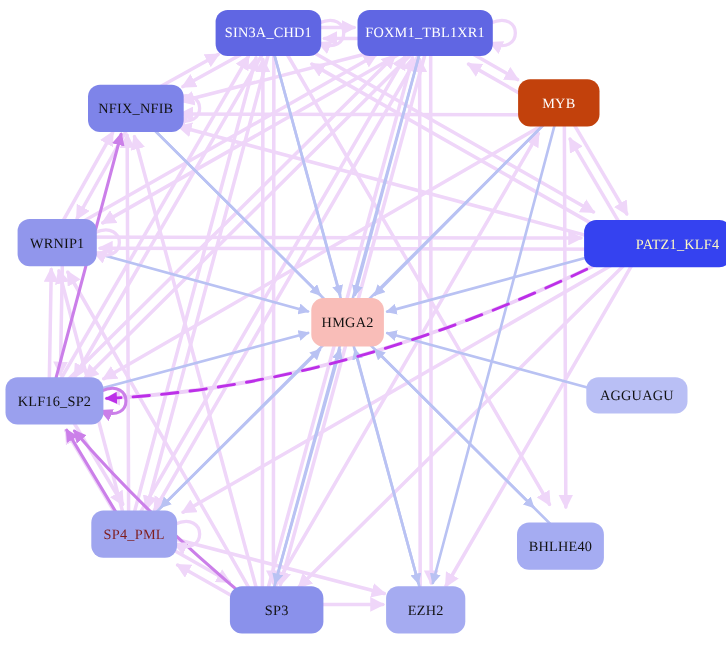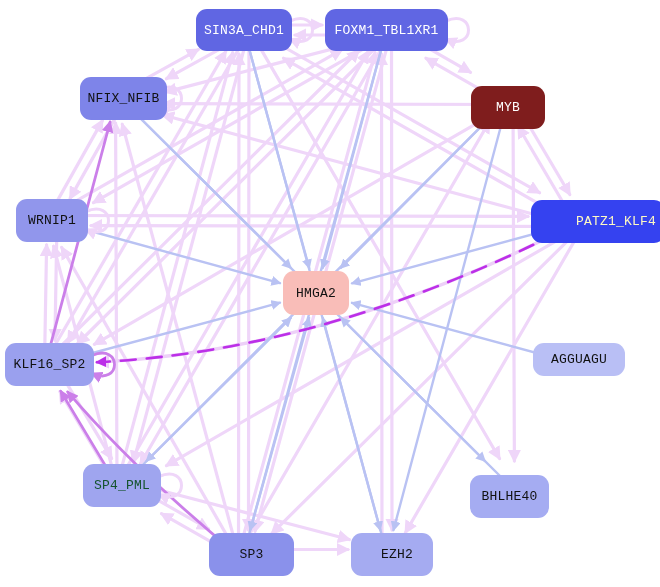--- a/index.html
+++ b/index.html
@@ -1,21 +1,21 @@
 <!DOCTYPE html>
 <html><head>
 <meta charset="utf-8">
 <style>
   html,body{margin:0;padding:0;background:#ffffff;}
   #graph{
     position:relative;
     width:660px;height:587px;
     background:#ffffff;
     overflow:hidden;
-    font-family:Liberation Mono, monospace;
+    font-family:Liberation Serif, serif;
   }
   #edge-layer{position:absolute;left:0;top:0;}
   .node{
     position:absolute;
     display:flex;align-items:center;justify-content:center;
     border-radius:11px;
     font-size:13px;
     letter-spacing:0.2px;
     cursor:pointer;
     user-select:none;
@@ -122,24 +122,24 @@
       <path d="M 446,21 C 476,8 476,52 446,39" fill="none" stroke="#efd6f9" stroke-width="3" stroke-linecap="round" marker-end="url(#arrow-pink)"></path>
       <path d="M 159,89.5 C 189,76.5 189,120.5 159,107.5" fill="none" stroke="#efd6f9" stroke-width="3" stroke-linecap="round" marker-end="url(#arrow-pink)"></path>
       <path d="M 86,211.5 C 116,198.5 116,242.5 86,229.5" fill="none" stroke="#efd6f9" stroke-width="3" stroke-linecap="round" marker-end="url(#arrow-pink)"></path>
       <path d="M 92,355.5 C 122,342.5 122,386.5 92,373.5" fill="none" stroke="#cb7fe9" stroke-width="2.8" stroke-linecap="round" marker-end="url(#arrow-purple)"></path>
       <path d="M 159,476.5 C 189,463.5 189,507.5 159,494.5" fill="none" stroke="#efd6f9" stroke-width="3" stroke-linecap="round" marker-end="url(#arrow-pink)"></path>
       <path d="M 627,212.5 C 657,199.5 657,243.5 627,230.5" fill="none" stroke="#efd6f9" stroke-width="3" stroke-linecap="round" marker-end="url(#arrow-pink)"></path>
     </svg>
 
 <div class="node" style="left: 196px; top: 9px; width: 96px; height: 42px; background: rgb(96, 102, 227); color: rgb(255, 255, 255);">SIN3A_CHD1</div>
     <div class="node" style="left: 325px; top: 9px; width: 123px; height: 42px; background: rgb(96, 102, 227); color: rgb(255, 255, 255);">FOXM1_TBL1XR1</div>
-    <div class="node" style="left: 471px; top: 86px; width: 74px; height: 43px; background: #7f1d1d; color: rgb(255, 255, 255); text-align: center;">MYB</div>
+    <div class="node" style="left: 471px; top: 72px; width: 74px; height: 43px; background: #c2410c; color: rgb(255, 255, 255); text-align: center;">MYB</div>
     <div class="node" style="left: 531px; top: 200px; width: 98px; height: 43px; background: rgb(53, 66, 240); color: #fef9c3; padding-left: 36px;">PATZ1_KLF4</div>
     <div class="node" style="left: 533px; top: 343px; width: 92px; height: 33px; background: rgb(185, 191, 245); color: rgb(17, 17, 17);">AGGUAGU</div>
     <div class="node" style="left: 470px; top: 464px; width: 79px; height: 43px; background: rgb(165, 172, 242); color: rgb(17, 17, 17); margin-top: 11px;">BHLHE40</div>
-    <div class="node" style="left: 351px; top: 533px; width: 72px; height: 43px; background: rgb(165, 171, 241); color: rgb(17, 17, 17); padding-left: 10px;">EZH2</div>
+    <div class="node" style="left: 351px; top: 533px; width: 72px; height: 43px; background: rgb(165, 171, 241); color: rgb(17, 17, 17);">EZH2</div>
     <div class="node" style="left: 209px; top: 533px; width: 85px; height: 43px; background: rgb(138, 145, 235); color: rgb(17, 17, 17);">SP3</div>
-    <div class="node" style="left: 83px; top: 464px; width: 78px; height: 43px; background: rgb(159, 165, 239); color: #14532d;">SP4_PML</div>
+    <div class="node" style="left: 83px; top: 464px; width: 78px; height: 43px; background: rgb(159, 165, 239); color: #7f1d1d;">SP4_PML</div>
     <div class="node" style="left: 5px; top: 343px; width: 89px; height: 43px; background: rgb(154, 160, 238); color: rgb(17, 17, 17);">KLF16_SP2</div>
     <div class="node" style="left: 16px; top: 199px; width: 72px; height: 43px; background: rgb(145, 150, 236); color: rgb(17, 17, 17); text-align: center;">WRNIP1</div>
     <div class="node" style="left: 80px; top: 77px; width: 87px; height: 43px; background: rgb(126, 132, 233); color: rgb(17, 17, 17);">NFIX_NFIB</div>
     <div class="node" style="left: 283px; top: 271px; width: 66px; height: 44px; background: rgb(249, 189, 184); color: rgb(17, 17, 17);">HMGA2</div>
   </div>
 
 </body></html>

